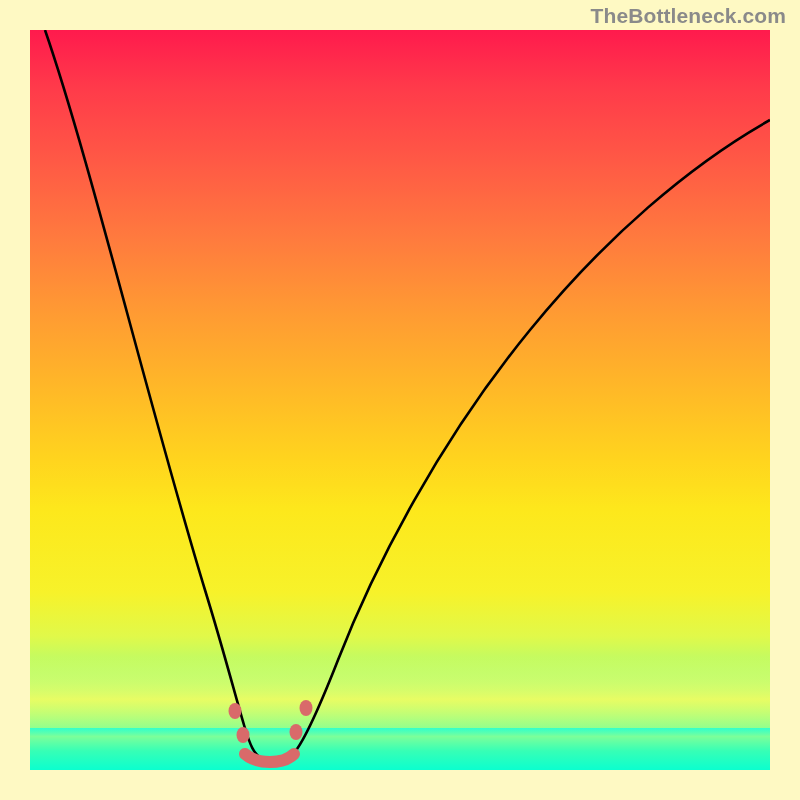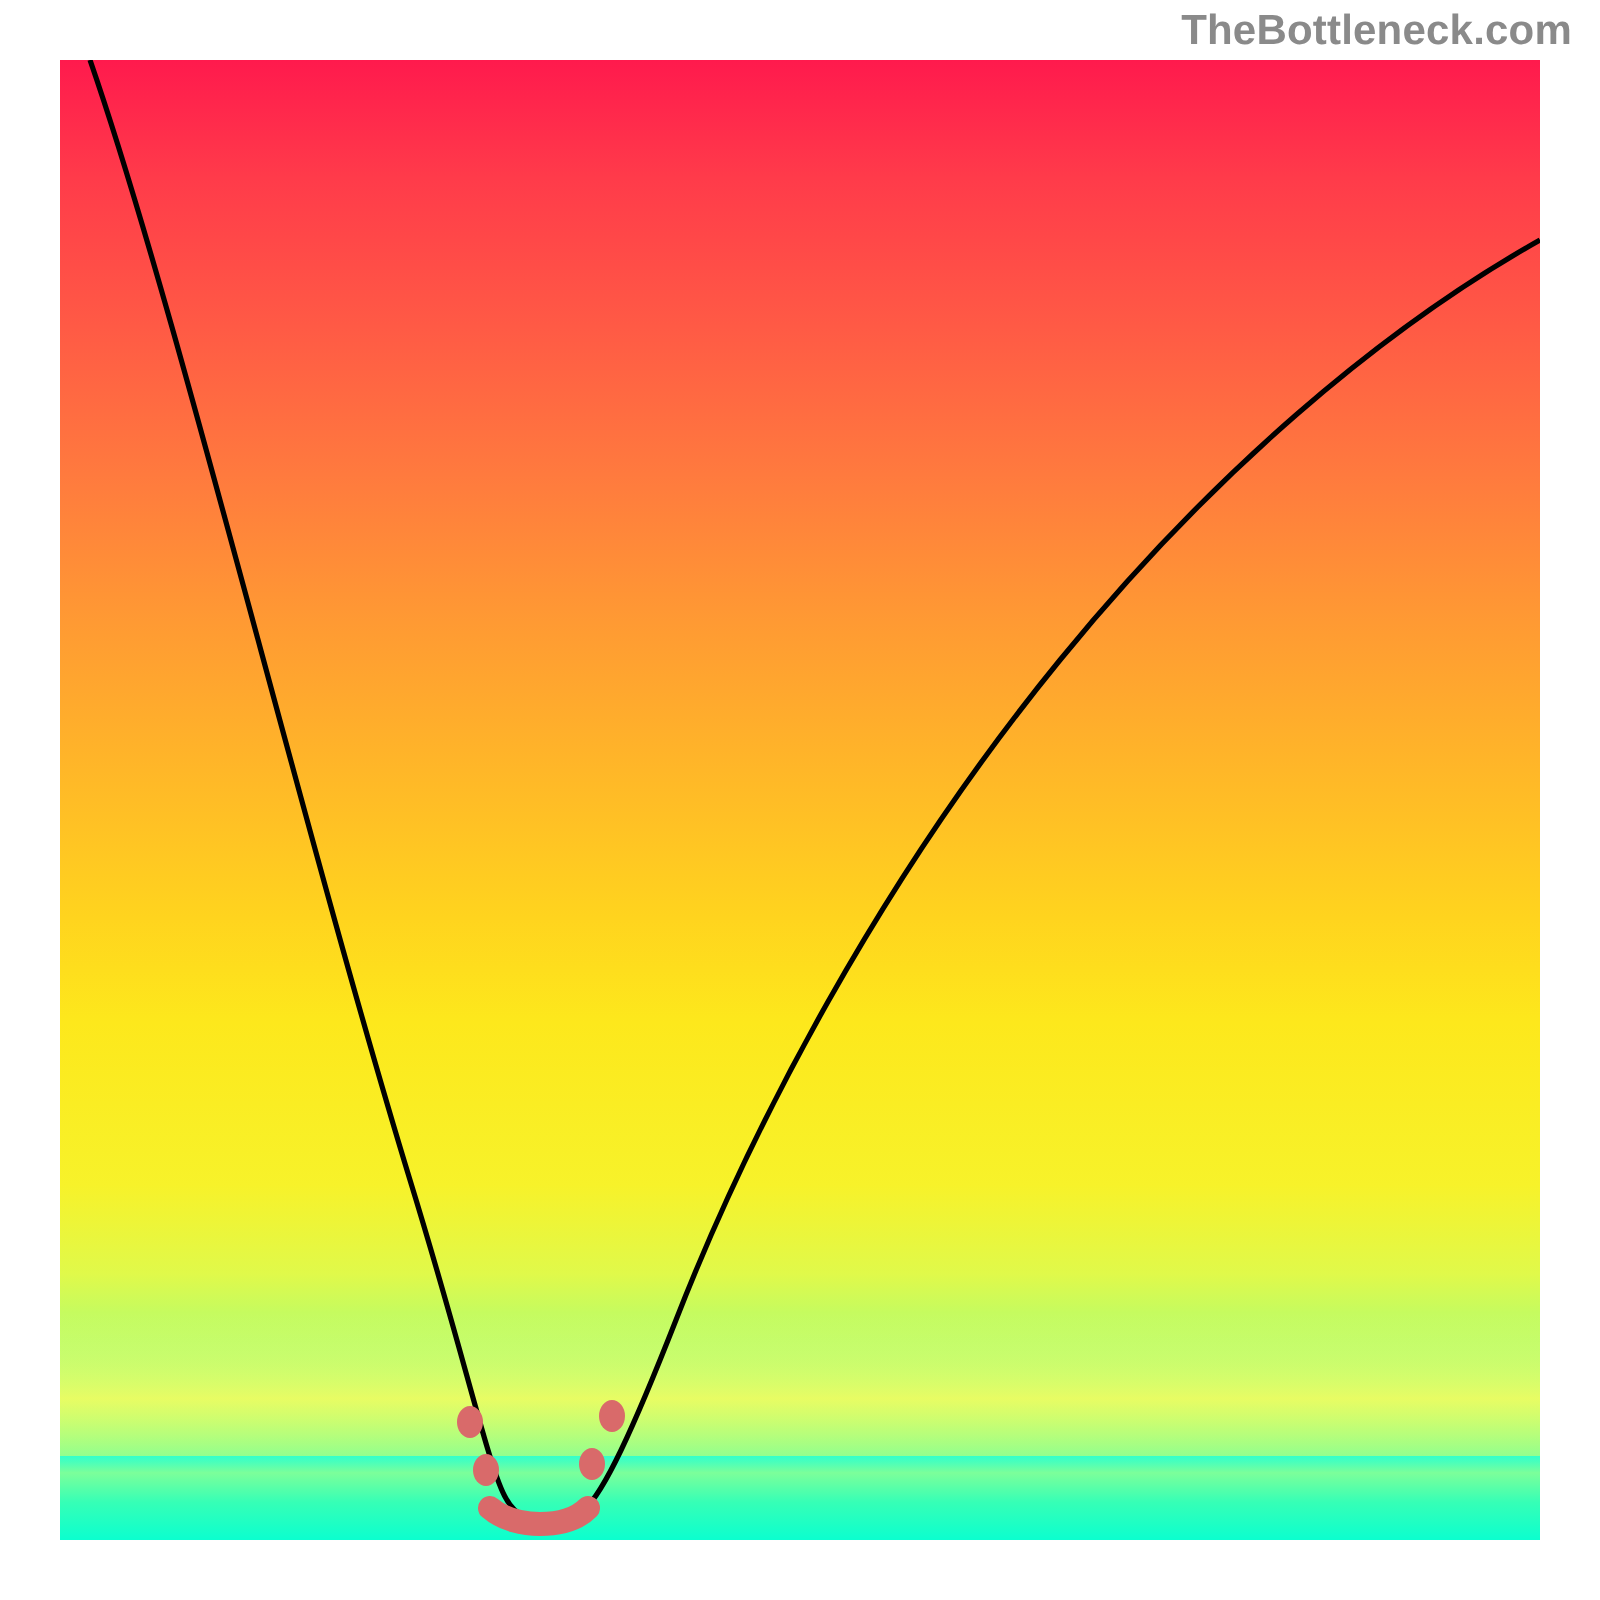--- a/index.html
+++ b/index.html
@@ -2,21 +2,21 @@
 <html><head>
 <meta charset="utf-8">
 <style>
   * { margin: 0; padding: 0; box-sizing: border-box; }
   html, body { width: 800px; height: 800px; overflow: hidden; }
   body { background: #000; position: relative; }
 
   .frame {
     position: absolute;
     inset: 0;
-    background: #ffffff;
+    background: #fef9c3;
   }
 
   .plot-area {
     position: absolute;
     left: 30px;
     top: 30px;
     width: 740px;
     height: 740px;
     background: linear-gradient(
       to bottom,

